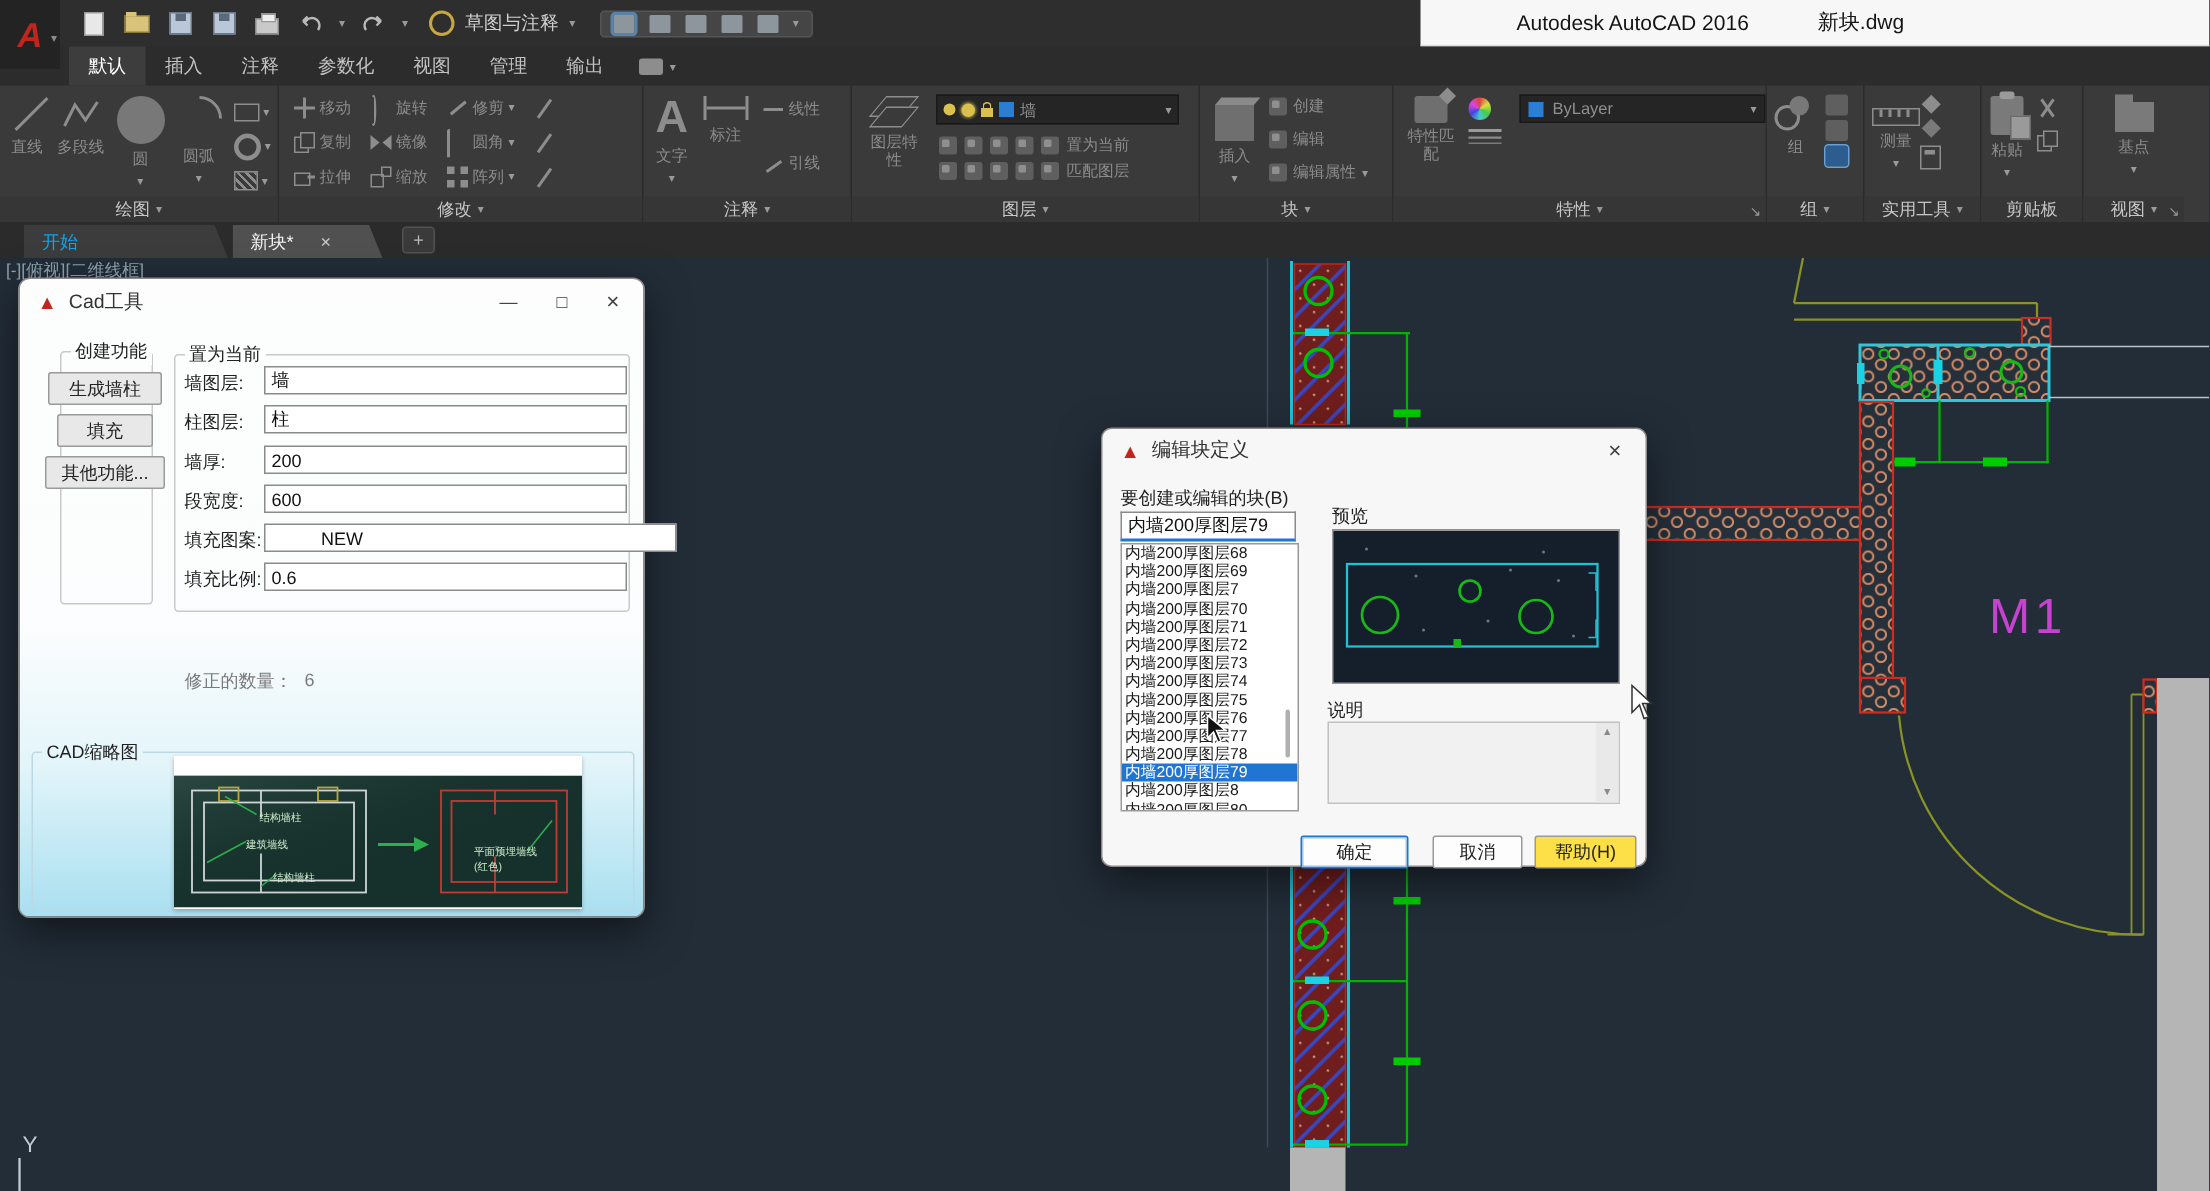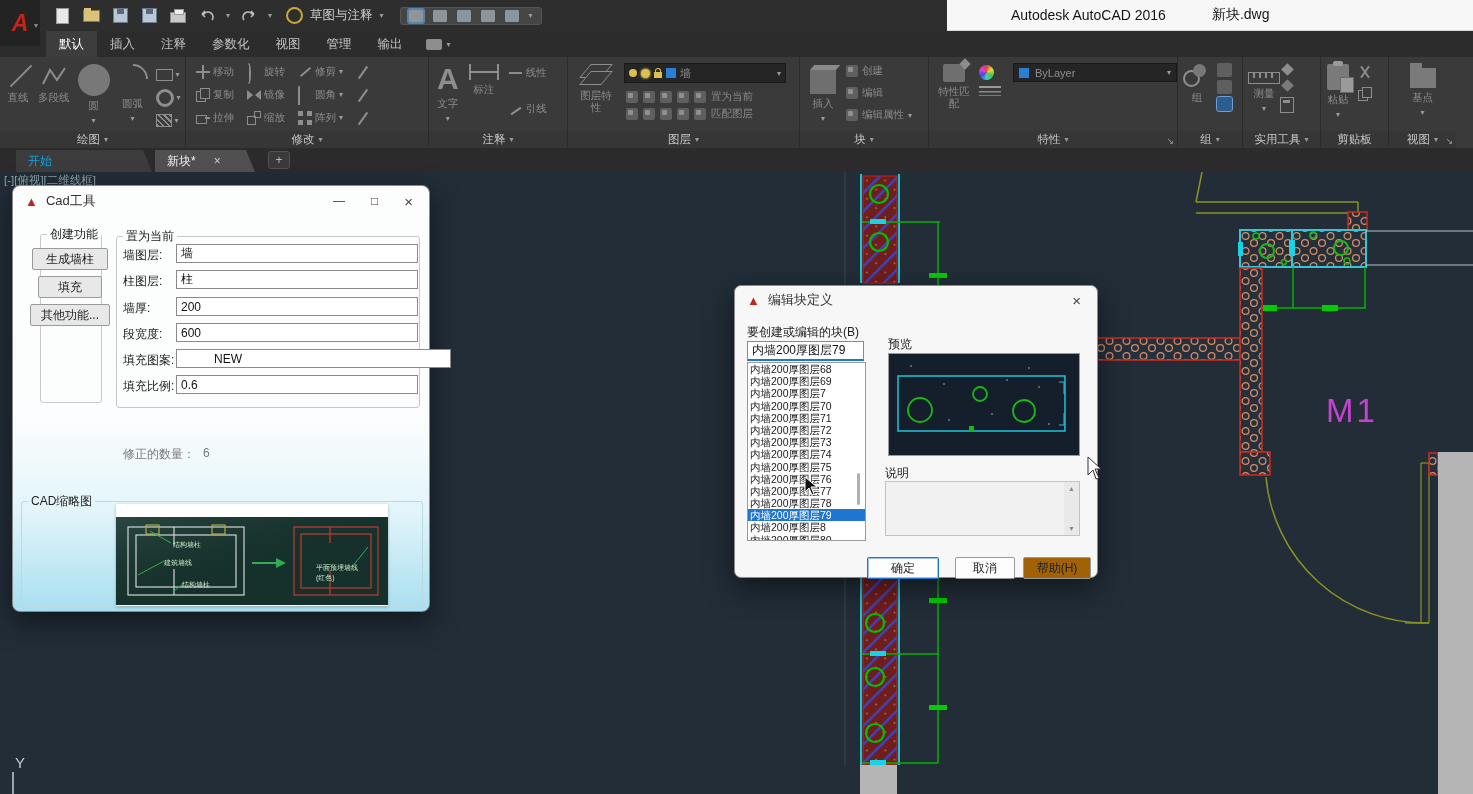--- a/index.html
+++ b/index.html
@@ -823,21 +823,21 @@
       <span>▼</span>
     </div>
   </div>
 
   <div class="btn dbtn ok" style="left:132px;width:70px">
       <span>确定</span>
     </div>
   <div class="btn dbtn" style="left:220px;width:58px;background:#fdfdfd">
       <span>取消</span>
     </div>
-  <div class="btn dbtn" style="left:288px;width:66px;background:#a16207">
+  <div class="btn dbtn" style="left:288px;width:66px;background:#fde047">
       <span>帮助(H)</span>
     </div>
 </div>
 
 <svg class="cursor" style="left:804px;top:476px" width="14" height="20">
   <polygon points="1,1 1,16 5,12 8,19 10,18 7,11 13,11" fill="#111" stroke="#fff" stroke-width="1"></polygon>
 </svg>
 <svg class="cursor" style="left:1086px;top:456px" width="16" height="24">
   <polygon points="2,1 2,19 7,14 10,23 13,22 9,13 15,13" fill="#fff" stroke="#333" stroke-width="1"></polygon>
 </svg>

